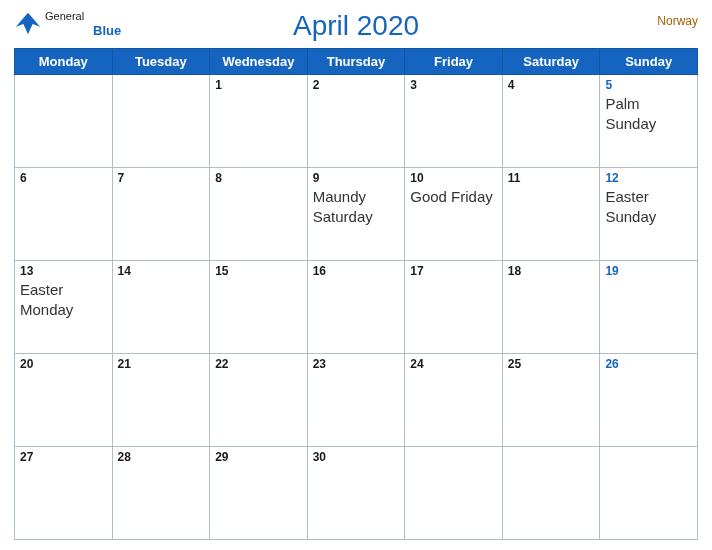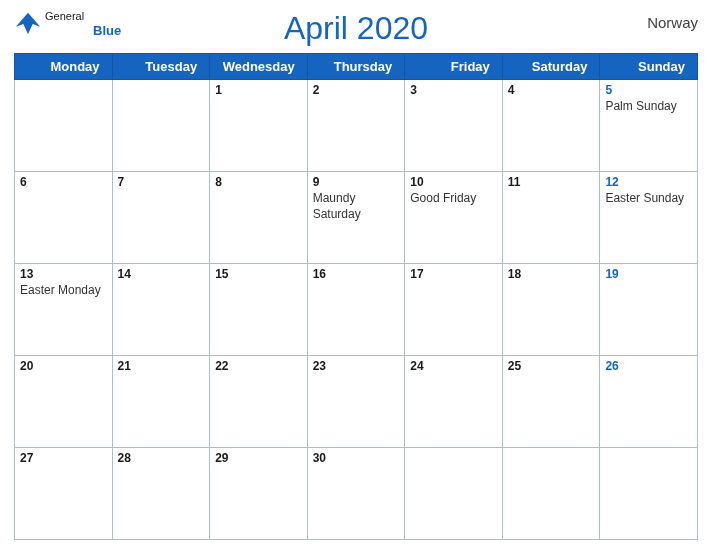--- a/index.html
+++ b/index.html
@@ -38,42 +38,42 @@
       color: #1a1a1a;
       line-height: 1.2;
     }
     .logo-text .general { display: block; }
     .logo-text .blue { display: block; color: #1565c0; font-weight: bold; font-size: 13px; padding-left: 48px; }
     .logo-bird {
       width: 28px;
       height: 28px;
     }
     .title {
-      font-size: 32px;
+      font-size: 28px;
       color: #1565c0;
       font-weight: normal;
       text-align: center;
     }
     .country {
       position: absolute;
       right: 0;
       top: 4px;
-      font-size: 15px;
-      color: #404040;
+      font-size: 12px;
+      color: #a16207;
     }
     .calendar-table {
       width: 100%;
       flex: 1;
       border-collapse: collapse;
       border: 1px solid #b0bec5;
     }
     .day-header {
       background-color: #1565c0;
       color: #fff;
-      text-align: right;
+      text-align: center;
       padding: 5px 12px;
       font-size: 13px;
       font-weight: bold;
       border: 1px solid #1255a0;
     }
     .day-cell {
       vertical-align: top;
       border: 1px solid #b0bec5;
       padding: 3px 5px;
       width: calc(100% / 7);
@@ -87,21 +87,21 @@
       font-size: 12px;
       color: #1a1a1a;
       font-weight: bold;
       display: block;
       margin-bottom: 2px;
     }
     .day-number.sunday {
       color: #1565c0;
     }
     .holiday-name {
-      font-size: 12px;
+      font-size: 15px;
       color: #333;
       line-height: 1.3;
       display: block;
     }
     tr.week-row td {
       height: 78px;
     }
     tr.week-row:last-child td {
       height: 78px;
     }

